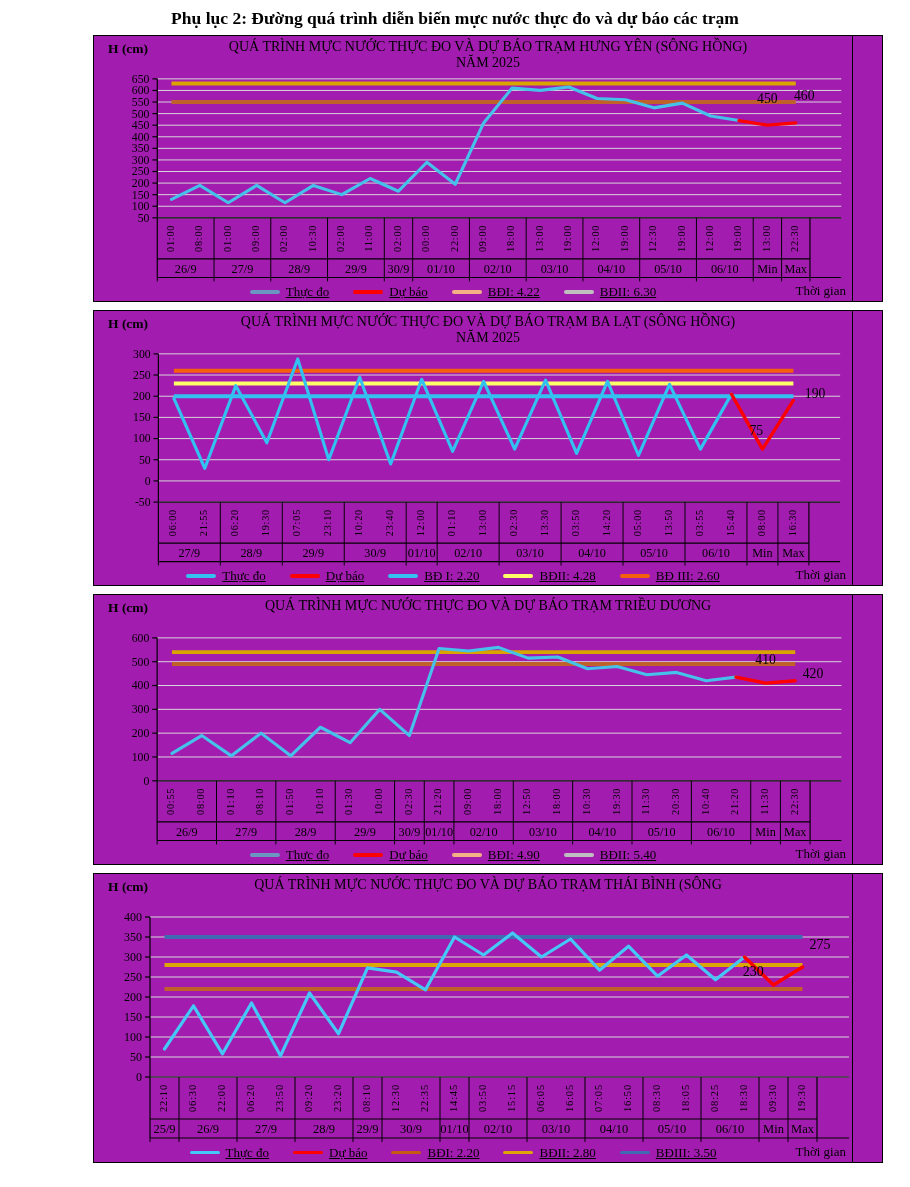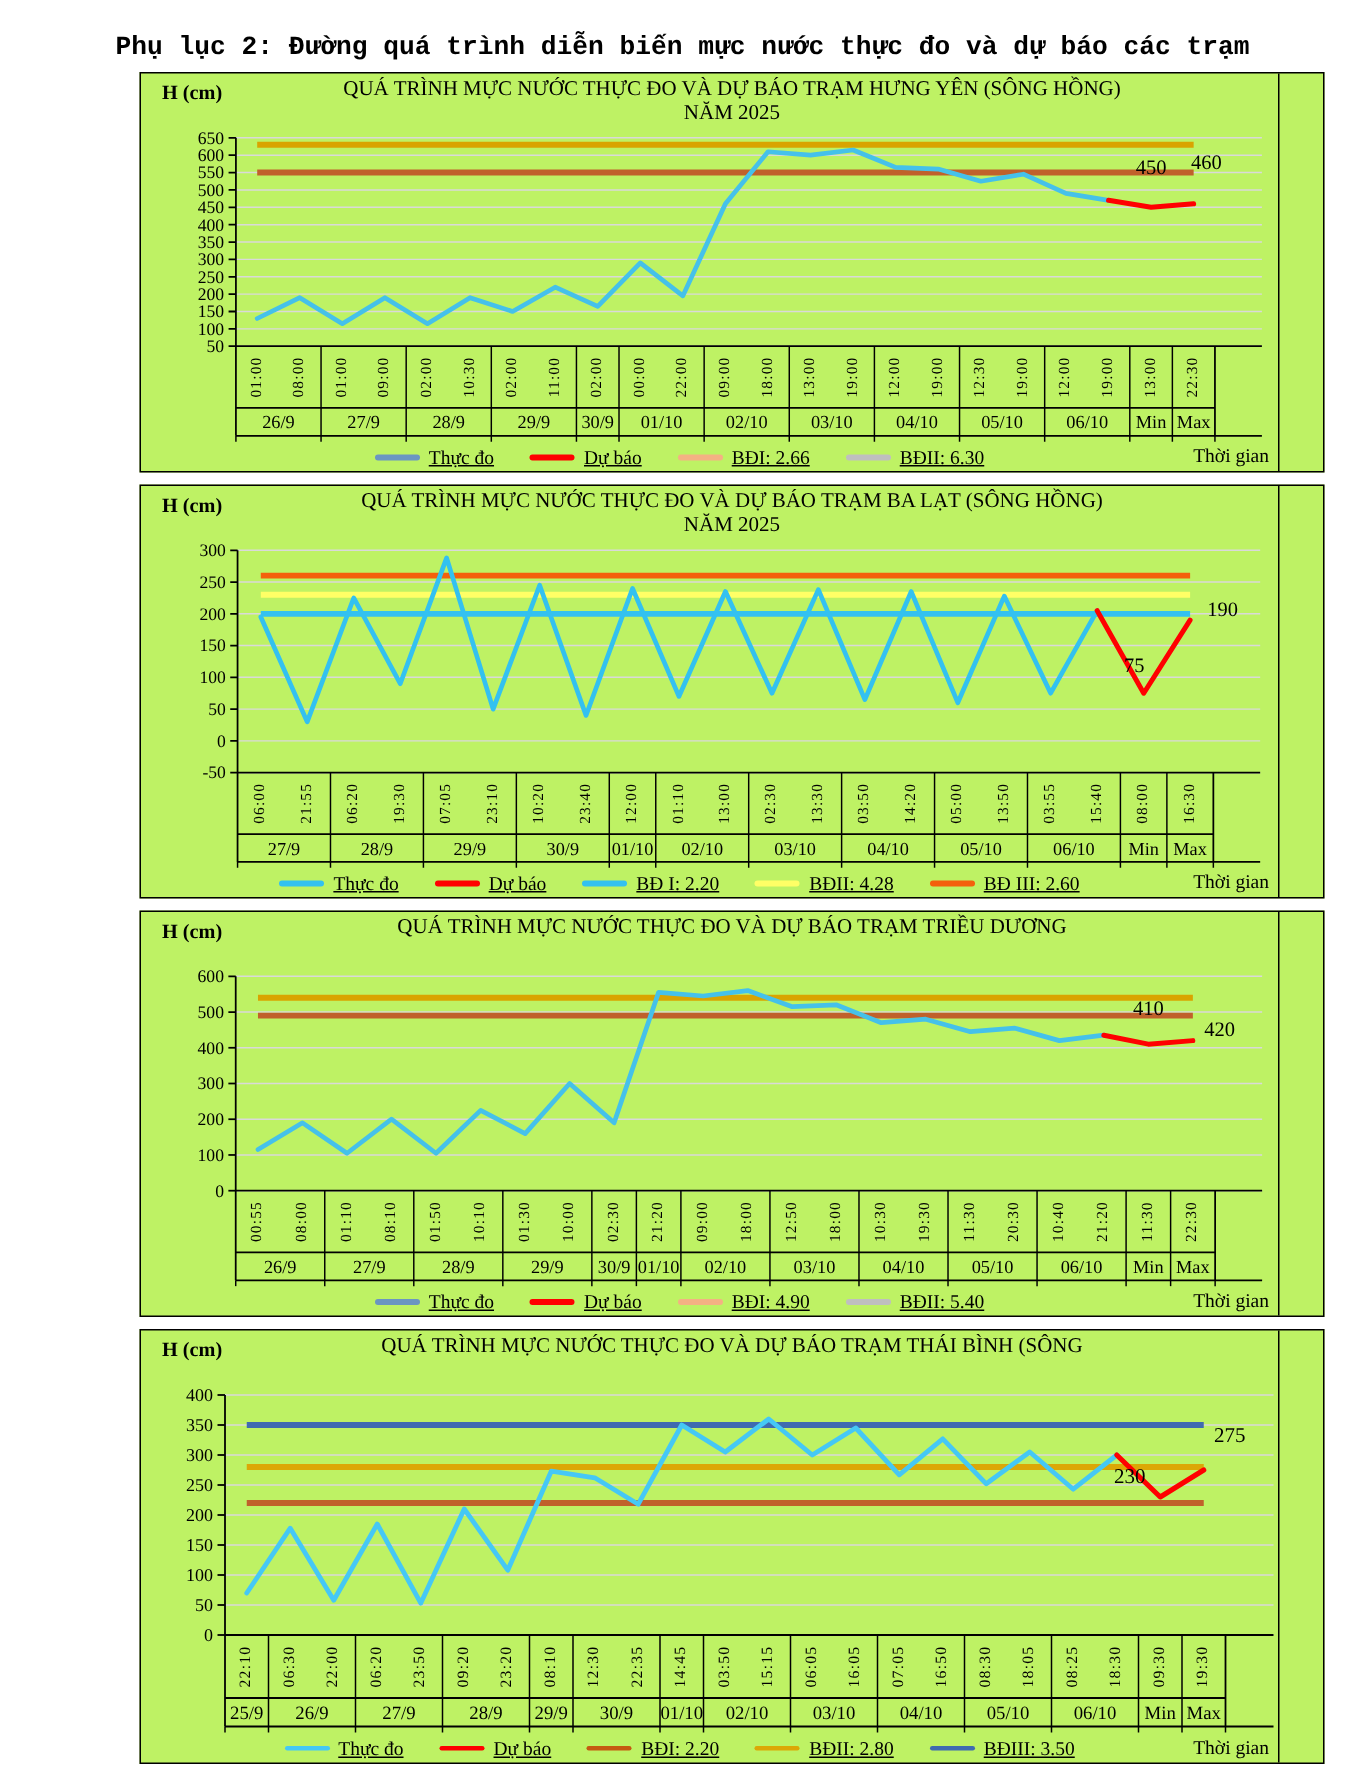--- a/index.html
+++ b/index.html
@@ -1,19 +1,19 @@
 <!DOCTYPE html>
 <html><head>
 <meta charset="utf-8">
 <style>
   html,body{margin:0;padding:0;background:#fff;}
   body{width:910px;height:1187px;font-family:"Liberation Serif","DejaVu Serif",serif;color:#000;position:relative;overflow:hidden;}
-  .page-title{font-size:17.5px;font-weight:bold;text-align:center;margin:22px 0 6px 0;font-family:Liberation Mono, monospace;}
+  .page-title{font-size:17.5px;font-weight:bold;text-align:center;margin:8px 0 6px 0;}
   .charts{margin-left:93px;width:790px;display:flex;flex-direction:column;gap:8px;}
-  .chart-box{border:1.6px solid #000;background:#bef264;position:relative;display:flex;flex-direction:column;box-sizing:border-box;justify-content:flex-end;}
+  .chart-box{border:1.6px solid #000;background:#a21caf;position:relative;display:flex;flex-direction:column;box-sizing:border-box;justify-content:flex-end;}
   .chart-header{position:relative;padding-top:3px;min-height:34px;}
   .y-unit{position:absolute;left:14px;top:5px;font-weight:bold;font-size:13.5px;white-space:nowrap;}
   .chart-title{font-weight:normal;font-size:14px;line-height:16px;text-align:center;margin:0 70px;}
   .legend-row{margin-top:auto;height:19px;display:flex;align-items:center;justify-content:center;gap:24px;font-size:13px;padding-right:70px;position:relative;}
   .legend-item{display:flex;align-items:center;gap:6px;white-space:nowrap;text-decoration:underline;}
   .legend-swatch{display:inline-block;width:30px;height:3.6px;border-radius:2px;}
   .x-axis-title{position:absolute;right:36px;bottom:2px;font-weight:normal;font-size:13px;}
   .inner-vline{position:absolute;left:758px;top:0;bottom:0;width:0;border-left:1.3px solid #000;}
   svg{display:block;}
 </style>
@@ -162,21 +162,21 @@
         <span class="legend-item">
           <span class="legend-swatch" style="background: rgb(107, 150, 193);"></span>
           <span>Thực đo</span>
         </span>
         <span class="legend-item">
           <span class="legend-swatch" style="background: rgb(255, 0, 0);"></span>
           <span>Dự báo</span>
         </span>
         <span class="legend-item">
           <span class="legend-swatch" style="background: rgb(244, 177, 131);"></span>
-          <span>BĐI: 2.66</span>
+          <span>BĐI: 4.22</span>
         </span>
         <span class="legend-item">
           <span class="legend-swatch" style="background: rgb(191, 191, 191);"></span>
           <span>BĐII: 6.30</span>
         </span>
         <span class="x-axis-title">Thời gian</span>
       </div>
       <div class="inner-vline"></div>
     </section>
     <section class="chart-box" style="height: 276px;">

